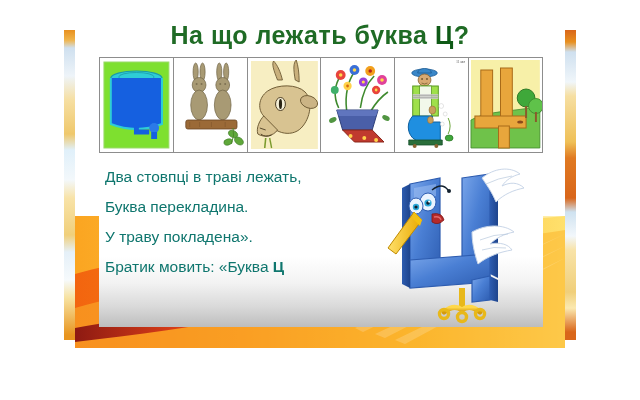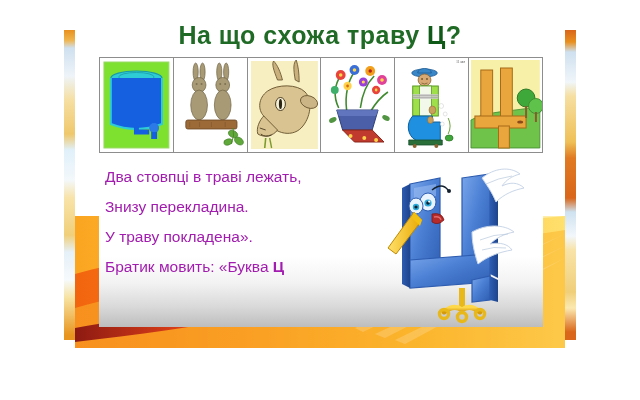--- a/index.html
+++ b/index.html
@@ -88,21 +88,21 @@
   .poem-panel{
     position:absolute;left:35px;top:137px;width:444px;height:168px;
     background:linear-gradient(to bottom,#ffffff 0%,#ffffff 58%,#f2f2f2 74%,#d9d9d9 88%,#bdbdbd 100%);
     z-index:4;
   }
   .poem{
     position:absolute;left:41px;top:140px;width:310px;
     z-index:7;
   }
   .line{
-    color:#a21caf;font-size:15.5px;line-height:30px;
+    color:#0f766e;font-size:15.5px;line-height:30px;
     white-space:nowrap;
     font-family:"Liberation Sans", sans-serif;
   }
   .line b{font-weight:bold;}
 
   
   .bird{
     position:absolute;left:322px;top:140px;width:140px;height:172px;
     z-index:9;
   }
@@ -150,21 +150,21 @@
           <path d="M490,42 L320,124 L330,128 Z"></path>
           <path d="M490,18 L280,112 L288,116 Z"></path>
         </g>
       </svg>
     </div>
 
     <div class="ribbon left"></div>
     <div class="ribbon right"></div>
 
     <div class="title">
-      <span>На що схожа траву </span><span class="hl">Ц</span><span>?</span>
+      <span>На що лежать буква </span><span class="hl">Ц</span><span>?</span>
     </div>
 
     <div class="strip">
 
       <div class="cell">
         <svg viewBox="0 0 74 94" preserveAspectRatio="none">
           <rect x="4" y="4" width="66" height="86" fill="#7ee02f"></rect>
           <rect x="4" y="4" width="66" height="86" fill="none" stroke="#9ad96a" stroke-width="1"></rect>
           <ellipse cx="37" cy="20" rx="26" ry="7" fill="#2ecdd6" stroke="#1a9aa8" stroke-width="1.2"></ellipse>
           <ellipse cx="37" cy="19" rx="18" ry="4.5" fill="none" stroke="#1a9aa8" stroke-width="0.8"></ellipse>
@@ -326,21 +326,21 @@
           <ellipse cx="52" cy="64" rx="3" ry="1.6" fill="#8a4a1c"></ellipse>
         </svg>
       </div>
 
     </div>
 
     <div class="poem-panel"></div>
 
     <div class="poem">
       <div class="line">Два стовпці в траві лежать,</div>
-      <div class="line">Знизу перекладина.</div>
+      <div class="line">Буква перекладина.</div>
       <div class="line">У траву покладена».</div>
       <div class="line"><span>Братик мовить: «Буква </span><b>Ц</b></div>
     </div>
 
     <div class="bird">
       <svg viewBox="0 0 140 172">
         <defs>
           <linearGradient id="bodyG" x1="0" y1="0" x2="1" y2="1">
             <stop offset="0%" stop-color="#7aa6ea"></stop>
             <stop offset="45%" stop-color="#4a7fd4"></stop>

